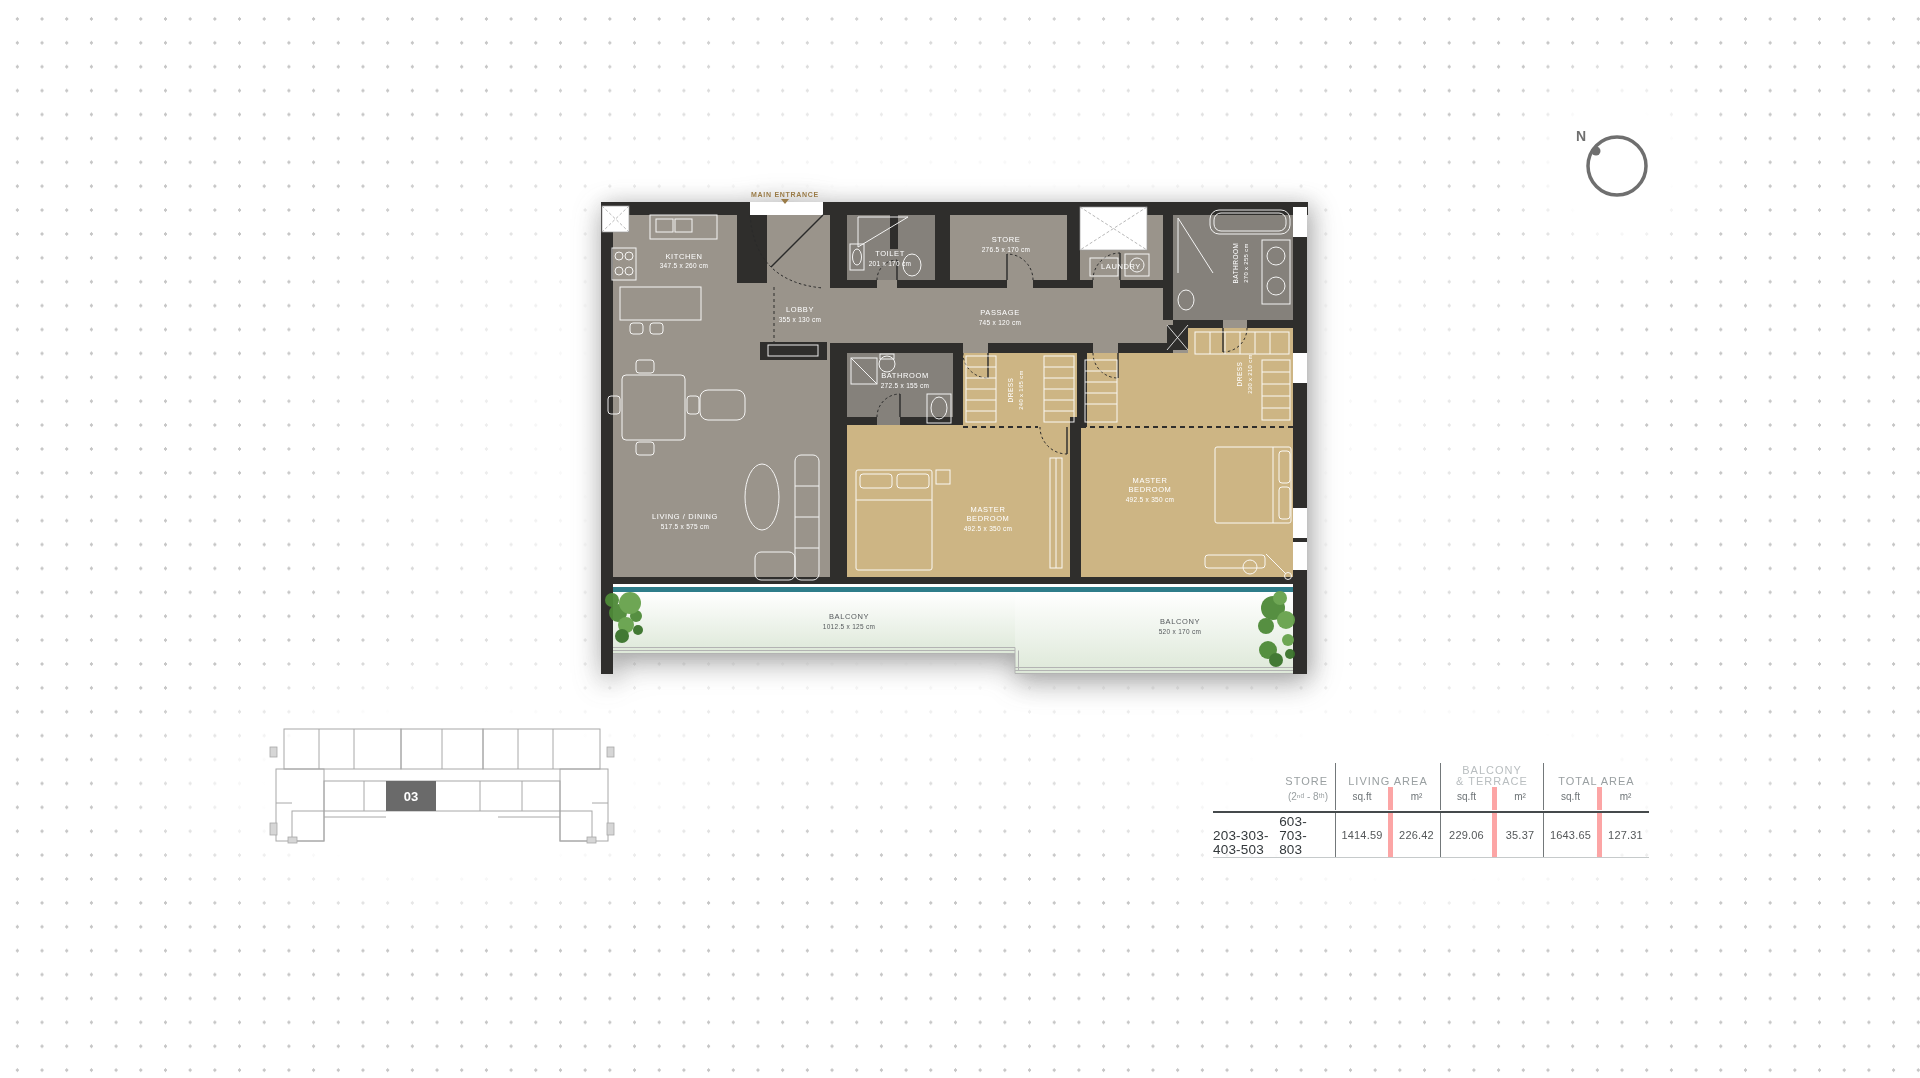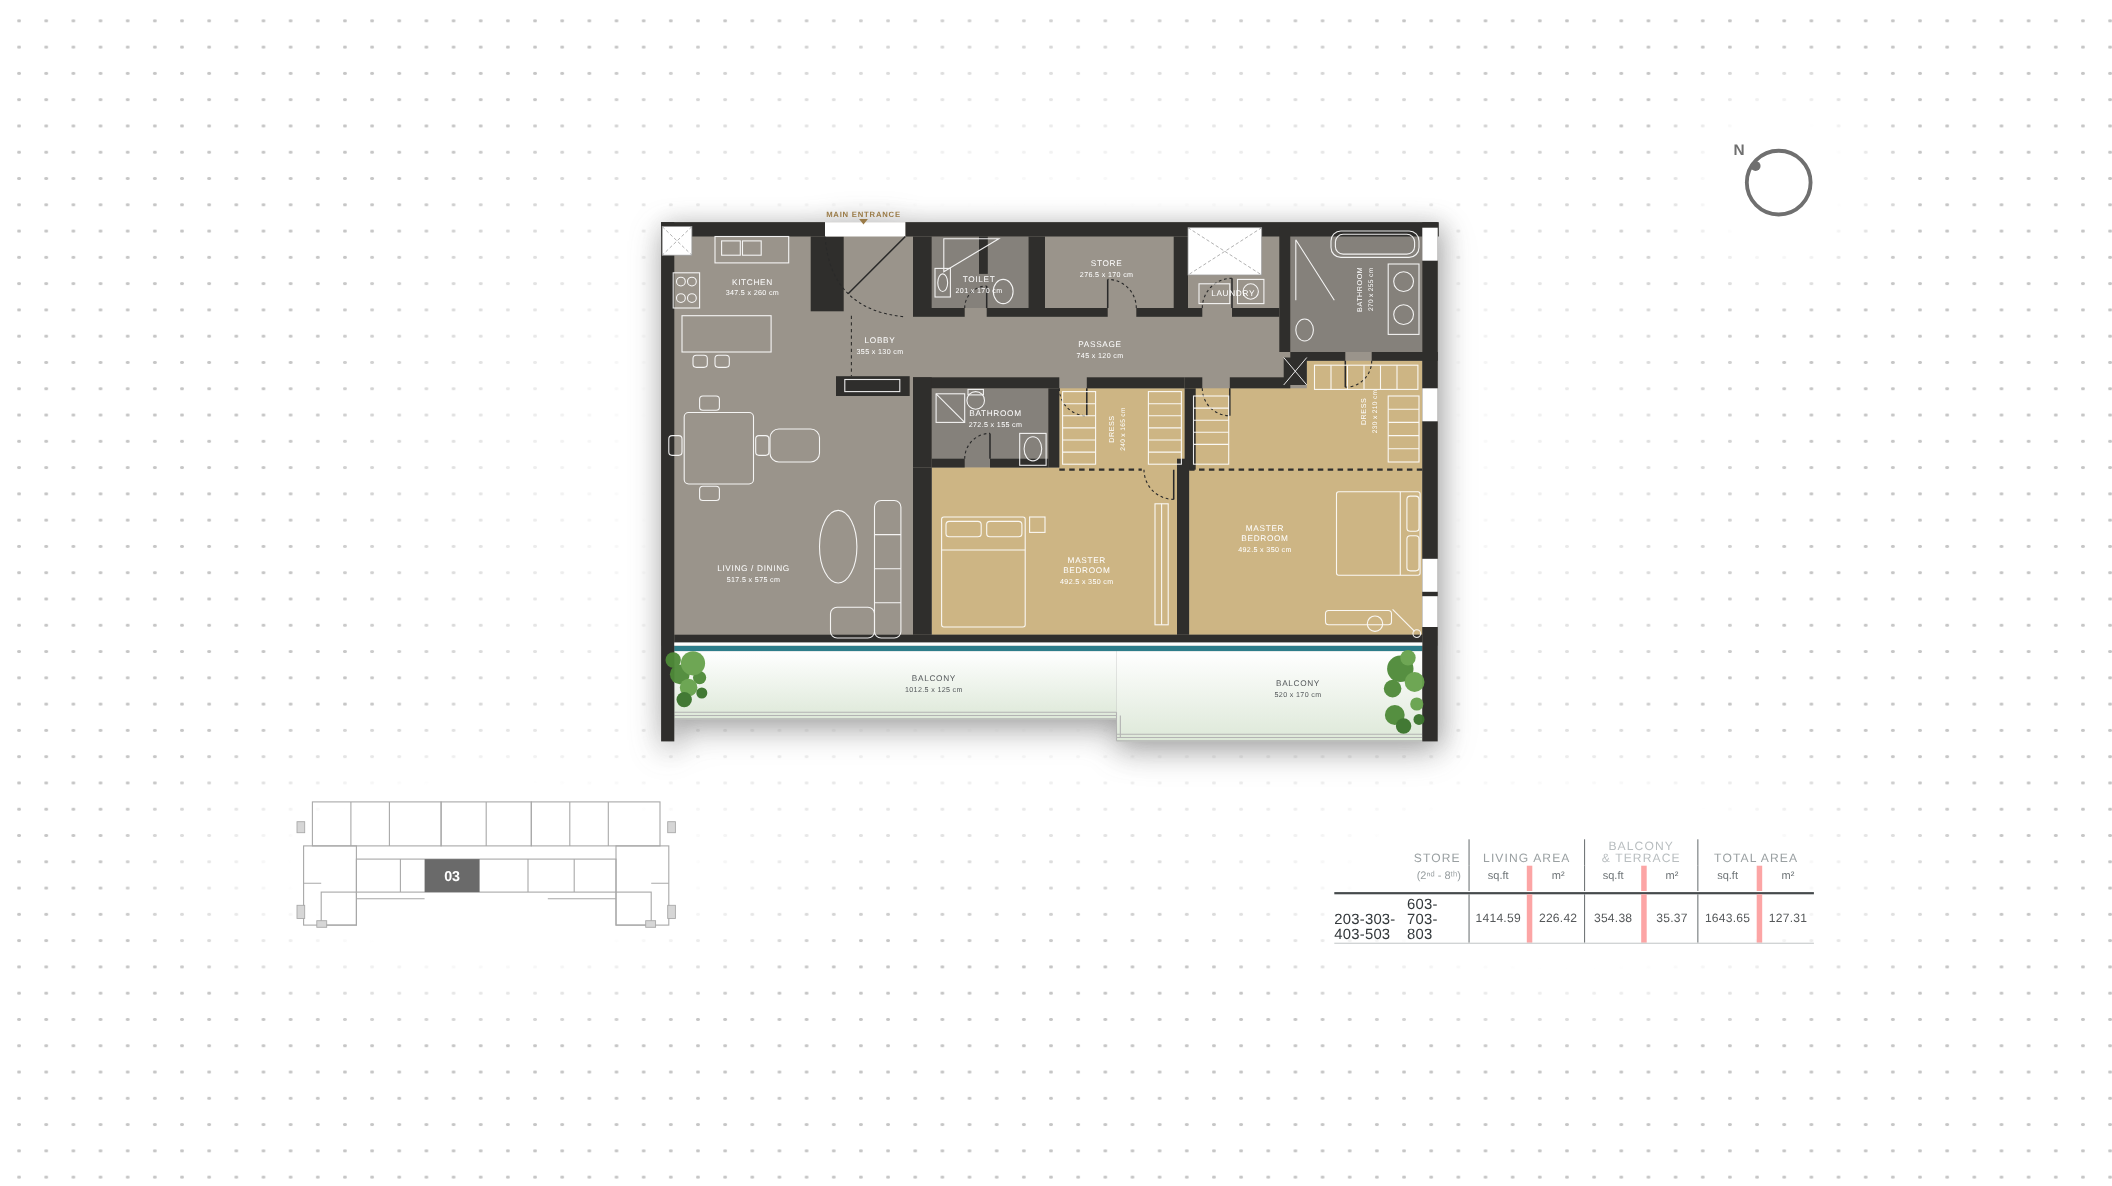--- a/index.html
+++ b/index.html
@@ -389,19 +389,19 @@
   <div class="cell t-sub bL-light">m²</div>
 
   <div class="rule-heavy"></div>
 
   <div class="t-units">
     <span>203-303-403-503</span>
     <span>603-703-803</span>
   </div>
   <div class="t-val bL-dark">1414.59</div>
   <div class="t-val bL-light">226.42</div>
-  <div class="t-val bL-dark">354.38</div>
+  <div class="t-val bL-dark">229.06</div>
   <div class="t-val bL-light">35.37</div>
   <div class="t-val bL-dark">1643.65</div>
   <div class="t-val bL-light">127.31</div>
 
   <div class="rule-light"></div>
 </div>
 
 </body></html>

